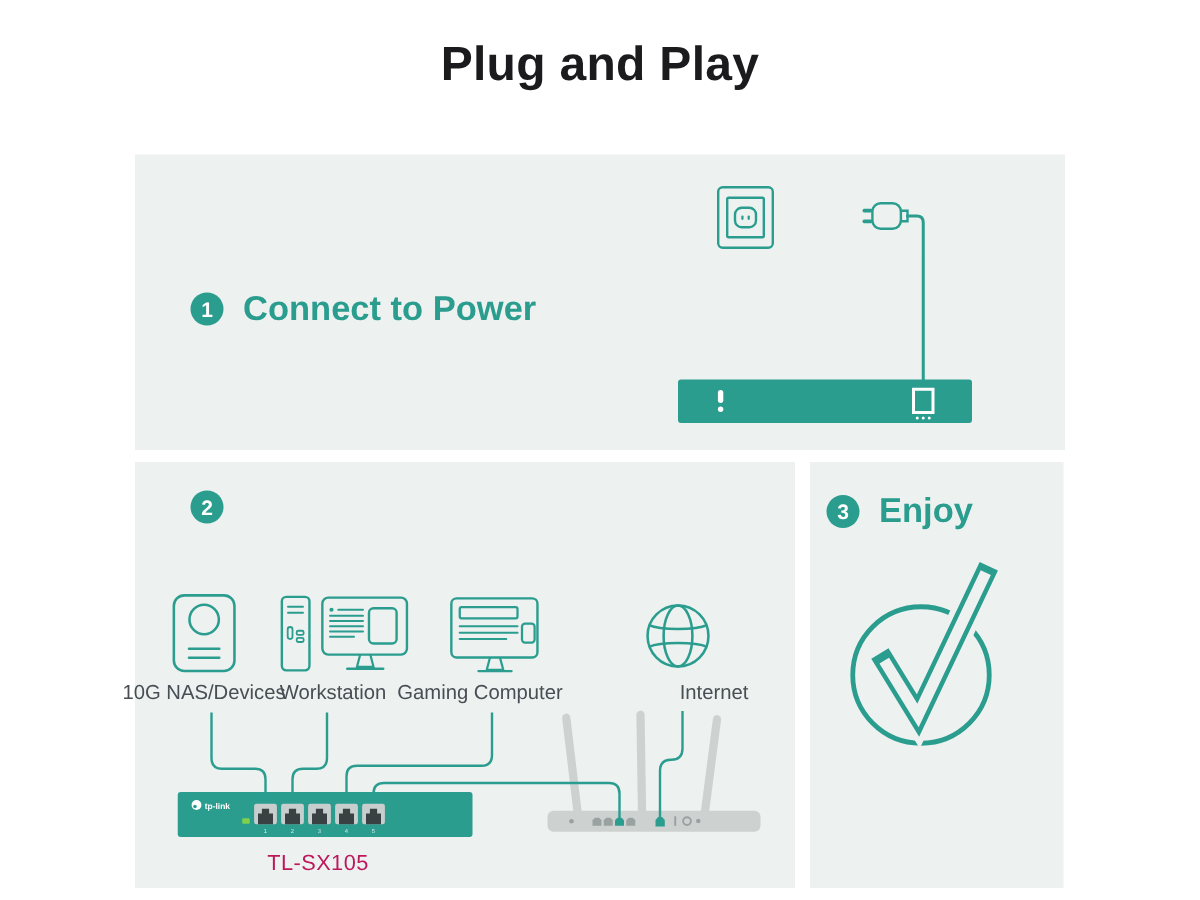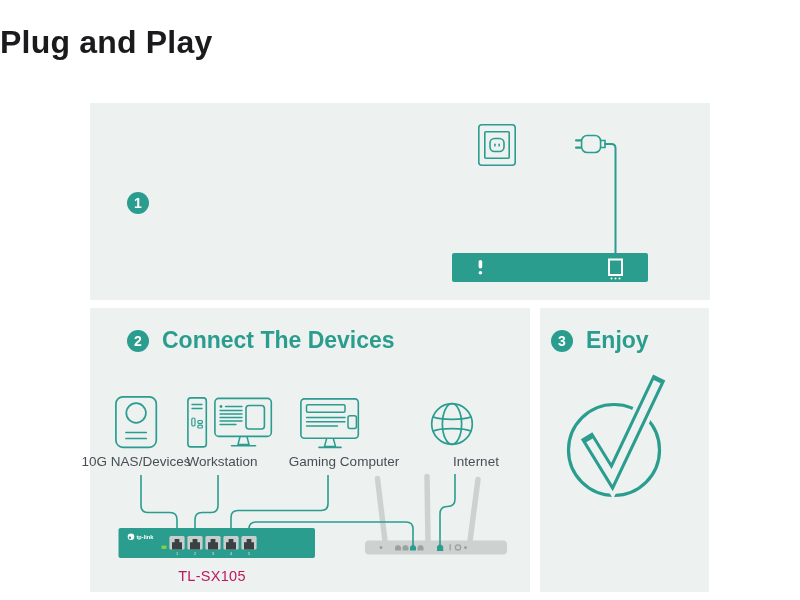--- a/index.html
+++ b/index.html
@@ -1,21 +1,21 @@
 <!DOCTYPE html>
 <html><head>
 <meta charset="utf-8">
 <style>
   html,body{margin:0;padding:0;}
   body{
     width:800px;height:600px;position:relative;overflow:hidden;
     background:#ffffff;font-family:"Liberation Sans",sans-serif;
   }
   .title{
-    position:absolute;top:24px;left:0;width:100%;text-align:left;
+    position:absolute;top:24px;left:0;width:100%;text-align:center;
     font-size:32px;font-weight:600;color:#1b1b1d;letter-spacing:.2px;
   }
   .panel{position:absolute;background:#edf1f0;}
   #panel1{left:90px;top:103px;width:620px;height:197px;}
   #panel2{left:90px;top:308px;width:440px;height:284px;}
   #panel3{left:540px;top:308px;width:169px;height:284px;}
   .step{position:absolute;display:flex;align-items:center;gap:13px;}
   .badge{
     width:22px;height:22px;border-radius:50%;background:#2a9d8f;color:#fff;
     font-size:14px;font-weight:700;display:flex;align-items:center;justify-content:center;
@@ -36,20 +36,21 @@
   .layer{position:absolute;left:0;top:0;}
 </style>
 </head>
 <body>
 
 <div class="title">Plug and Play</div>
 
 <div class="panel" id="panel1">
   <div class="step" id="step1">
     <span class="badge">1</span>
+    <span class="step-label">Connect to Power</span>
   </div>
 
   <svg class="layer" width="620" height="197" viewBox="0 0 620 197">
 
     <g stroke="#2a9d8f" stroke-width="1.6" fill="none">
       <rect x="388.8" y="21.8" width="36.4" height="40.4" rx="3"></rect>
       <rect x="394.8" y="28.8" width="24.4" height="26.4" rx="1"></rect>
       <rect x="400" y="35.5" width="14" height="13" rx="4.5"></rect>
       <rect x="404.2" y="40.6" width="1.5" height="3" rx="0.7" fill="#2a9d8f" stroke="none"></rect>
       <rect x="408.4" y="40.6" width="1.5" height="3" rx="0.7" fill="#2a9d8f" stroke="none"></rect>
@@ -75,21 +76,20 @@
         <circle cx="525.5" cy="175.6" r="1" fill="#ffffff"></circle>
         <circle cx="529.5" cy="175.6" r="1" fill="#ffffff"></circle>
       </g>
     </g>
   </svg>
 </div>
 
 <div class="panel" id="panel2">
   <div class="step" id="step2">
     <span class="badge">2</span>
-    <span class="step-label">Connect The Devices</span>
   </div>
 
   <svg class="layer" width="440" height="284" viewBox="0 0 440 284">
 
     <g transform="translate(25,88)" stroke="#2a9d8f" stroke-width="1.7" fill="none" stroke-linecap="round">
       <rect x="0.9" y="0.9" width="40.4" height="50.4" rx="7"></rect>
       <circle cx="21.1" cy="17" r="9.8"></circle>
       <path d="M11,36.5 H31.2"></path>
       <path d="M11,42.5 H31.2"></path>
     </g>
@@ -199,21 +199,21 @@
     </g>
 
     <g fill="#2a9d8f">
       <path d="M320,242.5 v-3.6 l1.6,-1.7 h2.8 l1.6,1.7 v3.6 z"></path>
       <path d="M347,243 v-4.4 l1.8,-1.9 h2.6 l1.8,1.9 v4.4 z"></path>
     </g>
   </svg>
 
   <div class="dev-label" style="left:46px">10G NAS/Devices</div>
   <div class="dev-label" style="left:132px">Workstation</div>
-  <div class="dev-label" style="left:254px">Gaming Computer</div>
+  <div class="dev-label" style="left:230px">Gaming Computer</div>
   <div class="dev-label" style="left:386px">Internet</div>
   <div class="model-label">TL-SX105</div>
 </div>
 
 <div class="panel" id="panel3">
   <div class="step" id="step3">
     <span class="badge">3</span>
     <span class="step-label">Enjoy</span>
   </div>
   <svg class="layer" style="left:8px;top:60px" width="135" height="135" viewBox="0 0 135 135">

